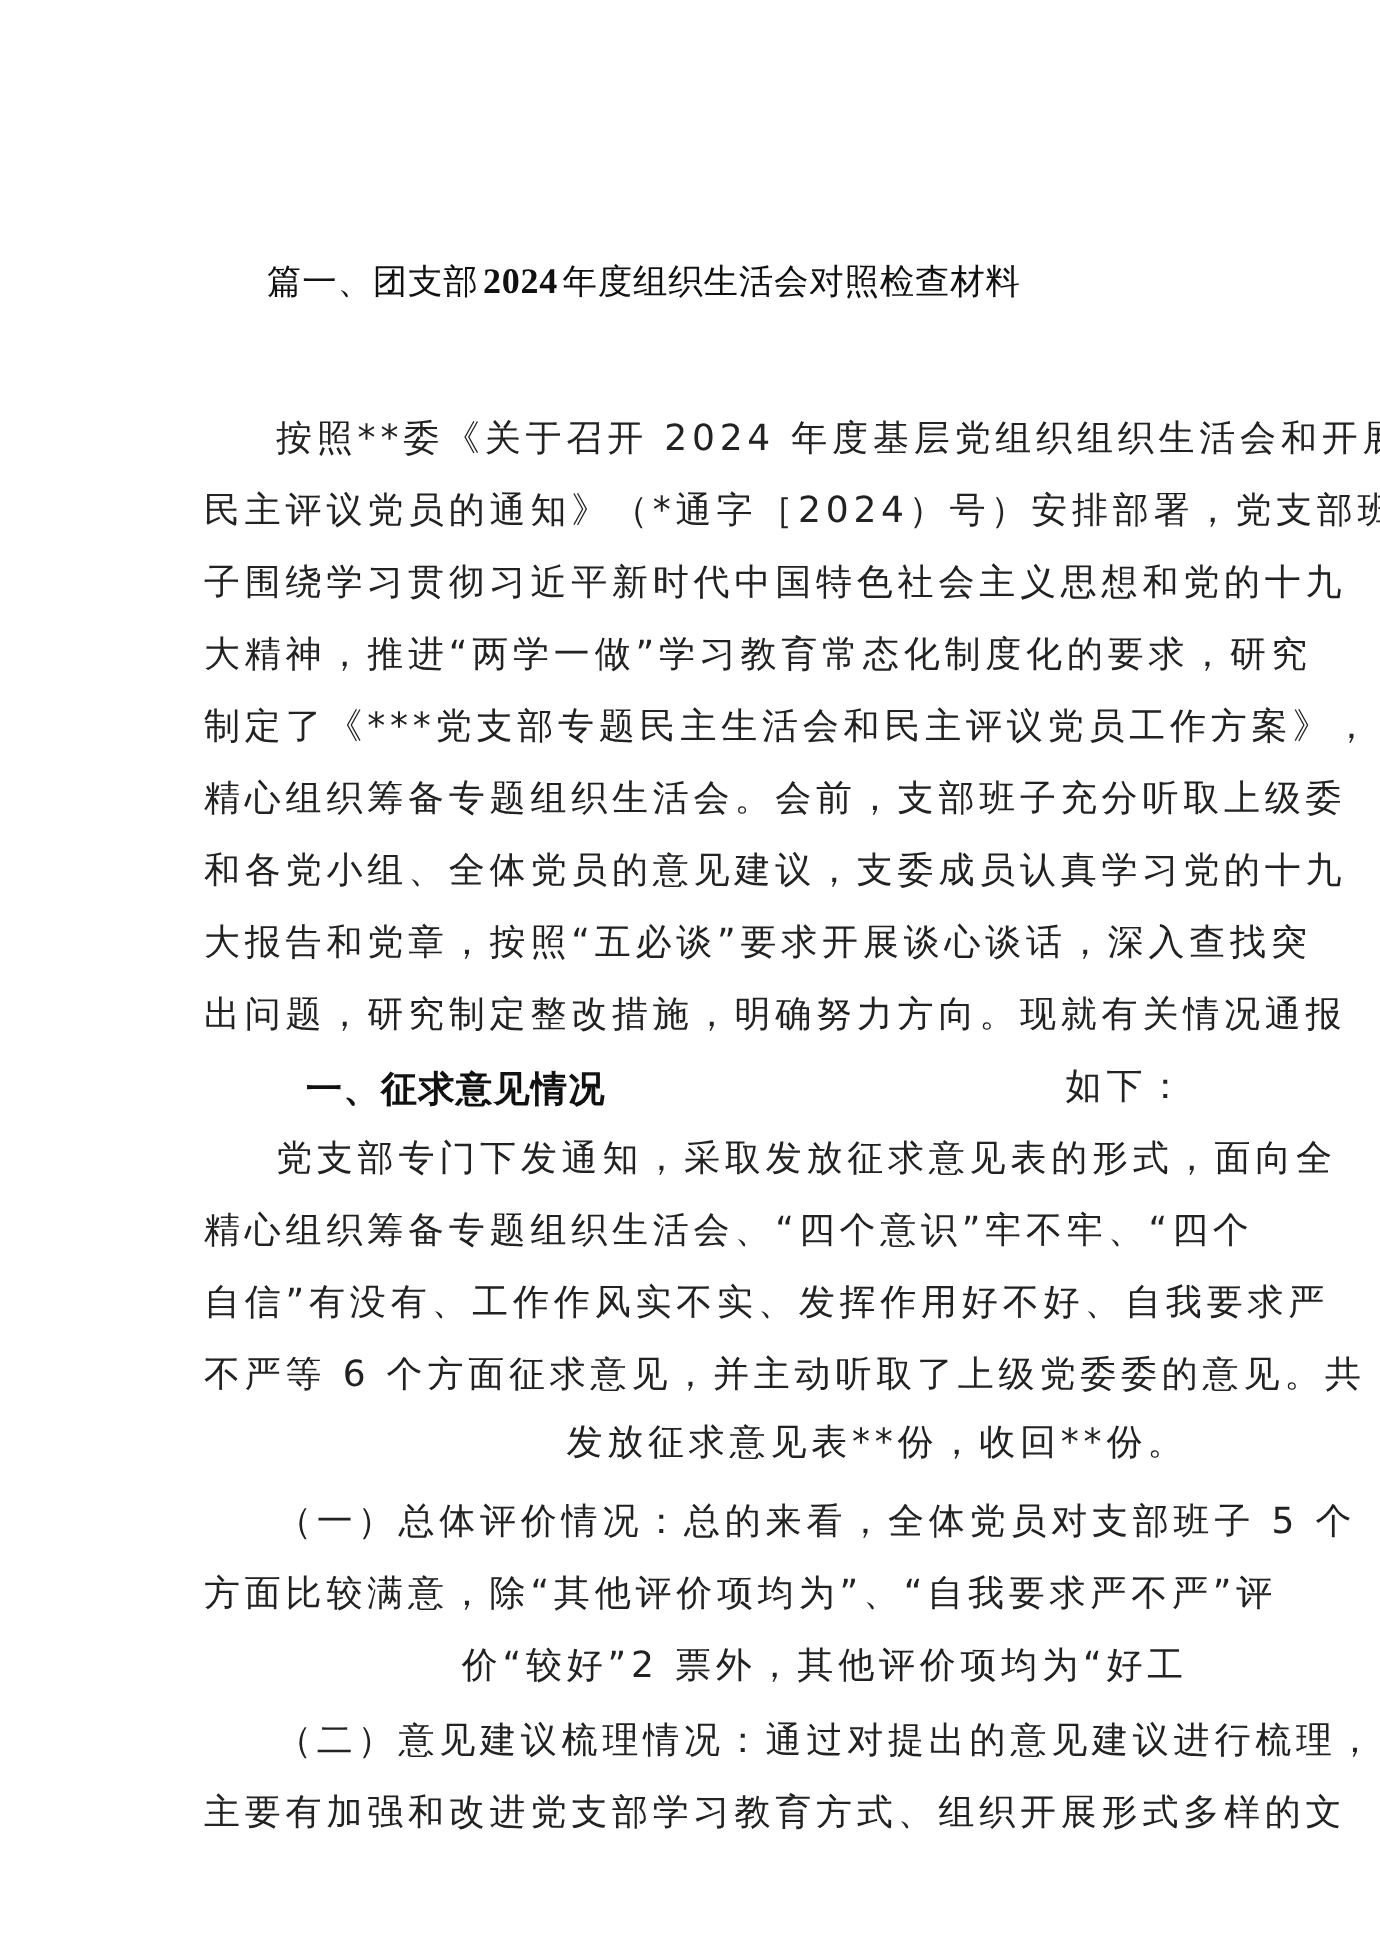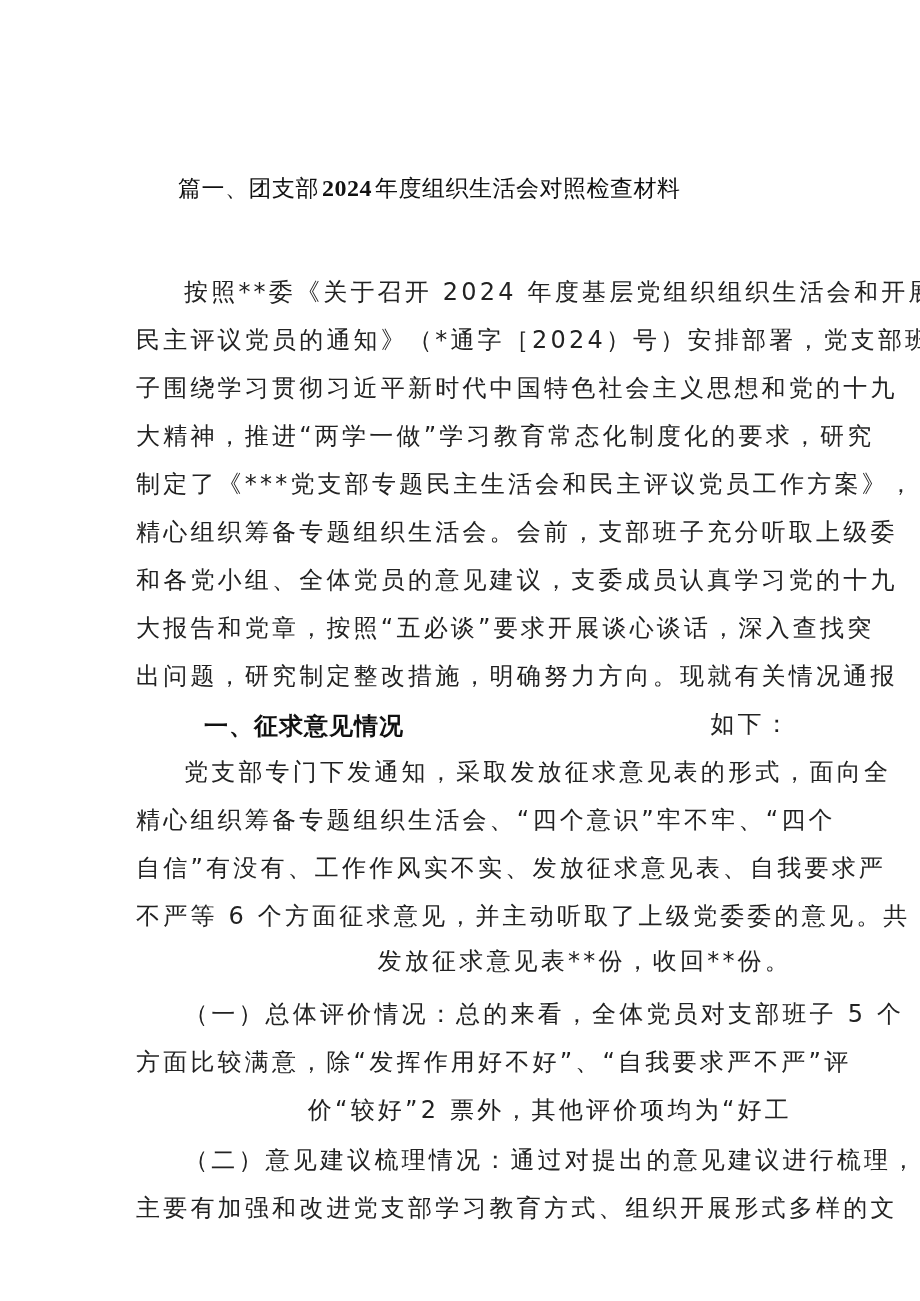--- a/index.html
+++ b/index.html
@@ -83,24 +83,24 @@
   <div class="line justify" style="top:514px">精心组织筹备专题组织生活会。会前，支部班子充分听取上级委</div>
   <div class="line justify" style="top:562px">和各党小组、全体党员的意见建议，支委成员认真学习党的十九</div>
   <div class="line justify" style="top:658px">出问题，研究制定整改措施，明确努力方向。现就有关情况通报</div>
   <div class="line justify" style="top:610px">大报告和党章，按照“五必谈”要求开展谈心谈话，深入查找突</div>
   <div class="line" style="top:706px">如下：</div>
 
   <div class="heading" style="top:708px">一、征求意见情况</div>
 
   <div class="line indent justify" style="top:754px">党支部专门下发通知，采取发放征求意见表的形式，面向全</div>
   <div class="line justify" style="top:802px">精心组织筹备专题组织生活会、“四个意识”牢不牢、“四个</div>
-  <div class="line justify" style="top:850px">自信”有没有、工作作风实不实、发放征求意见表、自我要求严</div>
+  <div class="line justify" style="top:850px">自信”有没有、工作作风实不实、发挥作用好不好、自我要求严</div>
   <div class="line justify" style="top:898px">不严等 6 个方面征求意见，并主动听取了上级党委委的意见。共</div>
   <div class="line" style="top:943px">发放征求意见表**份，收回**份。</div>
 
   <div class="line indent justify" style="top:996px">（一）总体评价情况：总的来看，全体党员对支部班子 5 个</div>
-  <div class="line justify" style="top:1044px">方面比较满意，除“发挥作用好不好”、“自我要求严不严”评</div>
+  <div class="line justify" style="top:1044px">方面比较满意，除“其他评价项均为”、“自我要求严不严”评</div>
   <div class="line" style="top:1092px">价“较好”2 票外，其他评价项均为“好工</div>
 
   <div class="line indent justify" style="top:1142px">（二）意见建议梳理情况：通过对提出的意见建议进行梳理，</div>
   <div class="line justify" style="top:1190px">主要有加强和改进党支部学习教育方式、组织开展形式多样的文</div>
 
 </div>
 
 </body></html>

